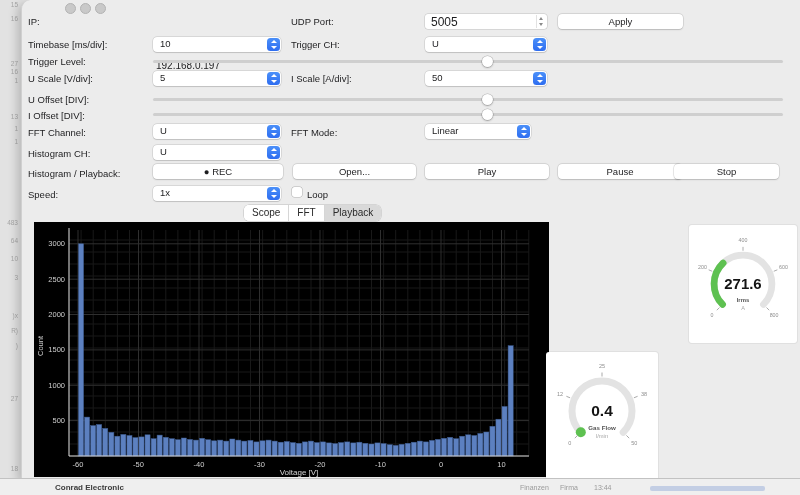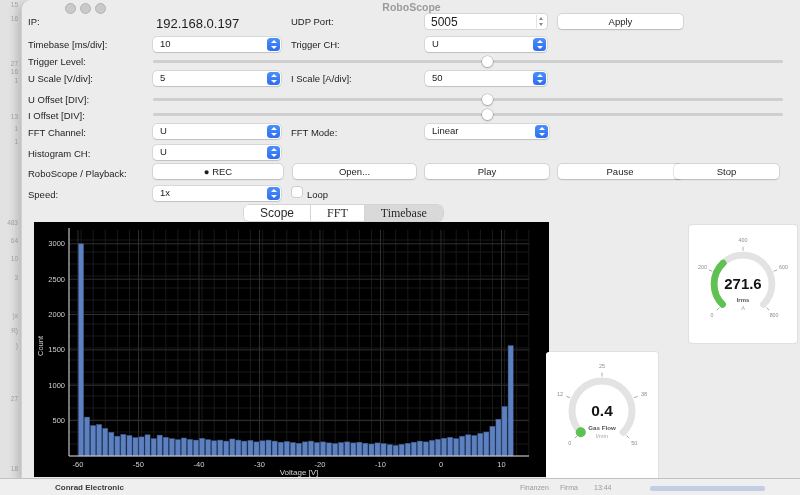--- a/index.html
+++ b/index.html
@@ -10,21 +10,21 @@
   .bg-num{position:absolute;right:3px;font-size:6.5px;color:#a6a6a6;white-space:nowrap;}
   
   #window{position:absolute;left:21px;top:0;width:779px;height:478px;background:#ececec;
           border-radius:9px 0 0 0;border-left:1px solid #d0d0d0;border-bottom:1px solid #c5c5c5;
           box-shadow:-4px 3px 10px rgba(0,0,0,.18);}
   .tl{position:absolute;top:3px;width:9px;height:9px;border-radius:50%;
       background:#c9c9c9;border:1px solid #b3b3b3;}
   #win-title{position:absolute;top:1px;left:0;right:0;text-align:center;
              font-size:10.5px;font-weight:600;color:#9b9b9b;}
   .lbl{position:absolute;font-size:9.5px;color:#1d1d1f;white-space:nowrap;}
-  .val{position:absolute;font-size:13px;color:#1d1d1f;white-space:nowrap;}
+  .val{position:absolute;font-size:10px;color:#1d1d1f;white-space:nowrap;margin-top:44px;}
   
   .dd{position:absolute;height:15px;background:#fff;border-radius:4px;
       box-shadow:0 0 0 .5px rgba(0,0,0,.15),0 .5px 1px rgba(0,0,0,.12);}
   .dd .dd-txt{position:absolute;left:7px;top:1px;font-size:9.5px;color:#1d1d1f;}
   .dd .dd-btn{position:absolute;right:1px;top:1px;width:13px;height:13px;border-radius:3.5px;
       background:linear-gradient(#4b90f9,#2e6df0);}
   .dd .dd-btn:before,.dd .dd-btn:after{content:"";position:absolute;left:3.5px;
       border-left:3px solid transparent;border-right:3px solid transparent;}
   .dd .dd-btn:before{top:2px;border-bottom:3.5px solid #fff;}
   .dd .dd-btn:after{bottom:2px;border-top:3.5px solid #fff;}
@@ -45,23 +45,23 @@
   .slider{position:absolute;height:11px;}
   .slider .track{position:absolute;left:0;right:0;top:4px;height:3px;background:#cfcfcf;border-radius:2px;}
   .slider .thumb{position:absolute;top:0;width:11px;height:11px;border-radius:50%;background:#fff;
       box-shadow:0 0 0 .5px rgba(0,0,0,.22),0 1px 2px rgba(0,0,0,.25);}
   
   .chk{position:absolute;width:10px;height:10px;background:#fff;border-radius:2.5px;
       box-shadow:0 0 0 .5px rgba(0,0,0,.25);}
   
   #tabbar{position:absolute;left:222px;top:205px;height:16px;display:flex;
       background:#fff;border-radius:5px;box-shadow:0 0 0 .5px rgba(0,0,0,.2);overflow:hidden;}
-  .tab{font-size:12px;color:#2a2a2a;line-height:16px;padding:0 16px;background:#fff;}
+  .tab{font-size:10px;color:#2a2a2a;line-height:16px;padding:0 8px;background:#fff;}
   .tab.sel{background:#d9d9d9;}
-  .tab + .tab{border-left:1px solid #d6d6d6;font-family:Liberation Serif, serif;}
+  .tab + .tab{border-left:1px solid #d6d6d6;}
   
   #chart-panel{position:absolute;left:12px;top:222px;width:515px;height:255px;background:#000;}
   
   .gcard{position:absolute;background:#fff;border-radius:3px;box-shadow:0 0 0 1px rgba(0,0,0,.05);}
   .gcard svg{display:block;margin-top:5px;}
   
   #bottom-bar{position:absolute;left:0;top:478px;width:800px;height:17px;background:#efefef;
       border-top:1px solid #c2c2c2;}
   .bb-left{position:absolute;left:55px;top:4px;font-size:8px;font-weight:700;color:#3c3c3c;}
   .bb-mid{position:absolute;top:5px;font-size:7px;color:#9a9a9a;}
@@ -88,21 +88,20 @@
     <div class="bg-num" style="top: 327px;">R)</div>
     <div class="bg-num" style="top: 342px;">)</div>
     <div class="bg-num" style="top: 395px;">27</div>
     <div class="bg-num" style="top: 465px;">18</div>
   </div>
 
 <div id="window">
   <span class="tl" style="left:43px"></span>
   <span class="tl" style="left:58px"></span>
   <span class="tl" style="left:73px"></span>
-  <div id="win-title">RoboScope</div>
 
   <div class="lbl" style="left:6px;top:16px">IP:</div>
   <div class="val" style="left:134px;top:16px">192.168.0.197</div>
   <div class="lbl" style="left:269px;top:16px">UDP Port:</div>
   <div class="inp" style="left:403px;top:14px;width:122px">
     <span class="inp-txt">5005</span>
     <span class="num-step"></span>
   </div>
   <div class="btn" style="left:536px;top:14px;width:125px">Apply</div>
 
@@ -144,50 +143,50 @@
     <div class="track"></div>
     <div class="thumb" style="left:329px"></div>
   </div>
 
   <div class="lbl" style="left:6px;top:127px">FFT Channel:</div>
   <div class="dd" style="left:131px;top:124px;width:128px">
     <span class="dd-txt">U</span>
     <span class="dd-btn"></span>
   </div>
   <div class="lbl" style="left:269px;top:127px">FFT Mode:</div>
-  <div class="dd" style="left:403px;top:124px;width:124px">
+  <div class="dd" style="left:403px;top:124px;width:106px">
     <span class="dd-txt">Linear</span>
     <span class="dd-btn"></span>
   </div>
 
   <div class="lbl" style="left:6px;top:148px">Histogram CH:</div>
   <div class="dd" style="left:131px;top:145px;width:128px">
     <span class="dd-txt">U</span>
     <span class="dd-btn"></span>
   </div>
 
-  <div class="lbl" style="left:6px;top:168px">RoboScope / Playback:</div>
+  <div class="lbl" style="left:6px;top:168px">Histogram / Playback:</div>
   <div class="btn" style="left:131px;top:164px;width:130px">● REC</div>
   <div class="btn" style="left:271px;top:164px;width:123px">Open...</div>
   <div class="btn" style="left:403px;top:164px;width:124px">Play</div>
   <div class="btn" style="left:536px;top:164px;width:124px">Pause</div>
   <div class="btn" style="left:652px;top:164px;width:105px">Stop</div>
 
   <div class="lbl" style="left:6px;top:189px">Speed:</div>
   <div class="dd" style="left:131px;top:186px;width:128px">
     <span class="dd-txt">1x</span>
     <span class="dd-btn"></span>
   </div>
   <div class="chk" style="left:270px;top:187px"></div>
   <div class="lbl" style="left:285px;top:189px">Loop</div>
 
   <div id="tabbar">
     <div class="tab">Scope</div>
     <div class="tab">FFT</div>
-    <div class="tab sel">Timebase</div>
+    <div class="tab sel">Playback</div>
   </div>
 
   <div id="chart-panel"><svg width="515" height="255" viewBox="0 0 515 255" style="font-family:'Liberation Sans',sans-serif">
         <line x1="35.0" y1="8" x2="35.0" y2="234" stroke="#191919" stroke-width="1"></line>
         <line x1="47.1" y1="8" x2="47.1" y2="234" stroke="#191919" stroke-width="1"></line>
         <line x1="59.2" y1="8" x2="59.2" y2="234" stroke="#191919" stroke-width="1"></line>
         <line x1="71.3" y1="8" x2="71.3" y2="234" stroke="#191919" stroke-width="1"></line>
         <line x1="83.4" y1="8" x2="83.4" y2="234" stroke="#191919" stroke-width="1"></line>
         <line x1="95.5" y1="8" x2="95.5" y2="234" stroke="#191919" stroke-width="1"></line>
         <line x1="107.6" y1="8" x2="107.6" y2="234" stroke="#191919" stroke-width="1"></line>

